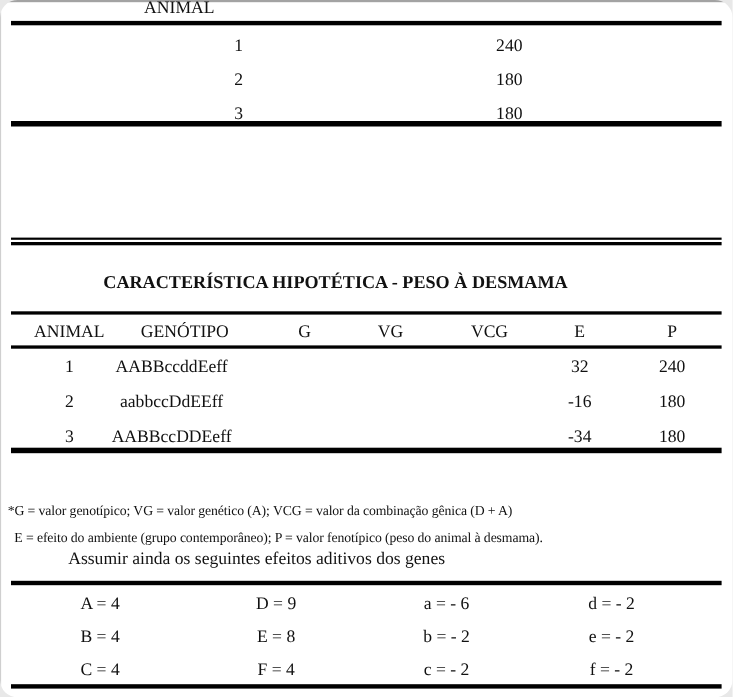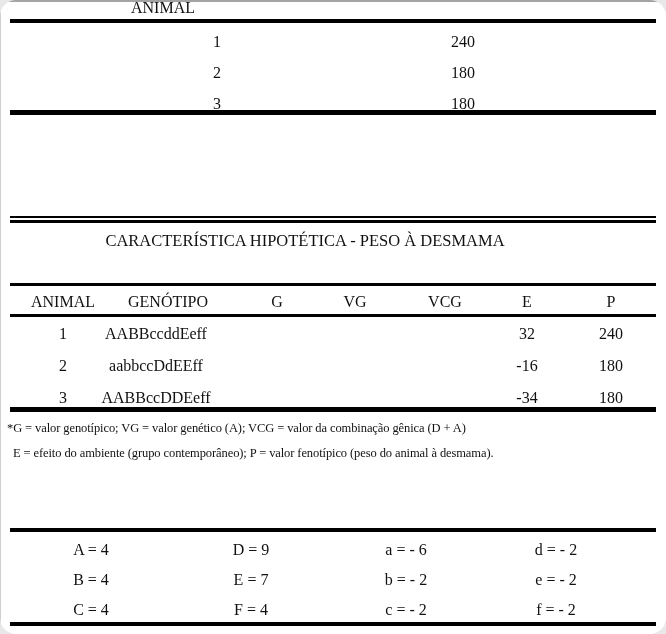--- a/index.html
+++ b/index.html
@@ -8,22 +8,22 @@
     position:relative; width:666px; height:634px; background:#ffffff;
     overflow:hidden; color:#111111;border-radius:16px;
   }
   .edge-top { position:absolute; left:0; top:0; width:666px; height:2px; background:#a3a3a3; }
   .edge-left { position:absolute; left:0; top:0; width:1px; height:634px; background:#cfcfcf; }
 
   .txt   { position:absolute; white-space:nowrap; transform:translateX(-50%);
            font-size:16px; line-height:18px; color:#111111; }
   .txt-l { position:absolute; white-space:nowrap;
            font-size:16px; line-height:18px; color:#111111; }
-  .bold  { font-weight:normal; font-size:16.5px; }
-  .fn    { font-size:12.5px; line-height:15px; letter-spacing:-0.1px; }
+  .bold  { font-weight:bold; font-size:16.5px;margin-top:16px; }
+  .fn    { font-size:12.5px; line-height:15px; letter-spacing:-0.1px;margin-top:36px; }
   .rule  { position:absolute; left:10px; width:646px; background:#000000; }
 </style>
 </head>
 <body>
 
 <div class="page">
   <div class="edge-top"></div>
   <div class="edge-left"></div>
 
   <div class="txt" style="left:163px; top:-1px">ANIMAL</div>
@@ -65,30 +65,31 @@
 
   <div class="txt" style="left:63px;  top:389px">3</div>
   <div class="txt" style="left:156px; top:389px">AABBccDDEeff</div>
   <div class="txt" style="left:527px; top:389px">-34</div>
   <div class="txt" style="left:611px; top:389px">180</div>
   <div class="rule" style="top:407px; height:5px"></div>
 
   <div class="txt-l fn" style="left:7px;  top:421px">*G = valor genotípico; VG = valor genético (A); VCG = valor da combinação gênica (D + A)</div>
   <div class="txt-l fn" style="left:13px; top:446px">E = efeito do ambiente (grupo contemporâneo); P = valor fenotípico (peso do animal à desmama).</div>
 
+  <div class="txt-l" style="left:62px; top:500px">Assumir ainda os seguintes efeitos aditivos dos genes</div>
 
   <div class="rule" style="top:528px; height:4px"></div>
 
   <div class="txt" style="left:91px;  top:541px">A = 4</div>
   <div class="txt" style="left:251px; top:541px">D = 9</div>
   <div class="txt" style="left:406px; top:541px">a = - 6</div>
   <div class="txt" style="left:556px; top:541px">d = - 2</div>
 
   <div class="txt" style="left:91px;  top:571px">B = 4</div>
-  <div class="txt" style="left:251px; top:571px">E = 7</div>
+  <div class="txt" style="left:251px; top:571px">E = 8</div>
   <div class="txt" style="left:406px; top:571px">b = - 2</div>
   <div class="txt" style="left:556px; top:571px">e = - 2</div>
 
   <div class="txt" style="left:91px;  top:601px">C = 4</div>
   <div class="txt" style="left:251px; top:601px">F = 4</div>
   <div class="txt" style="left:406px; top:601px">c = - 2</div>
   <div class="txt" style="left:556px; top:601px">f = - 2</div>
 
   <div class="rule" style="top:622px; height:4px"></div>
 </div>

